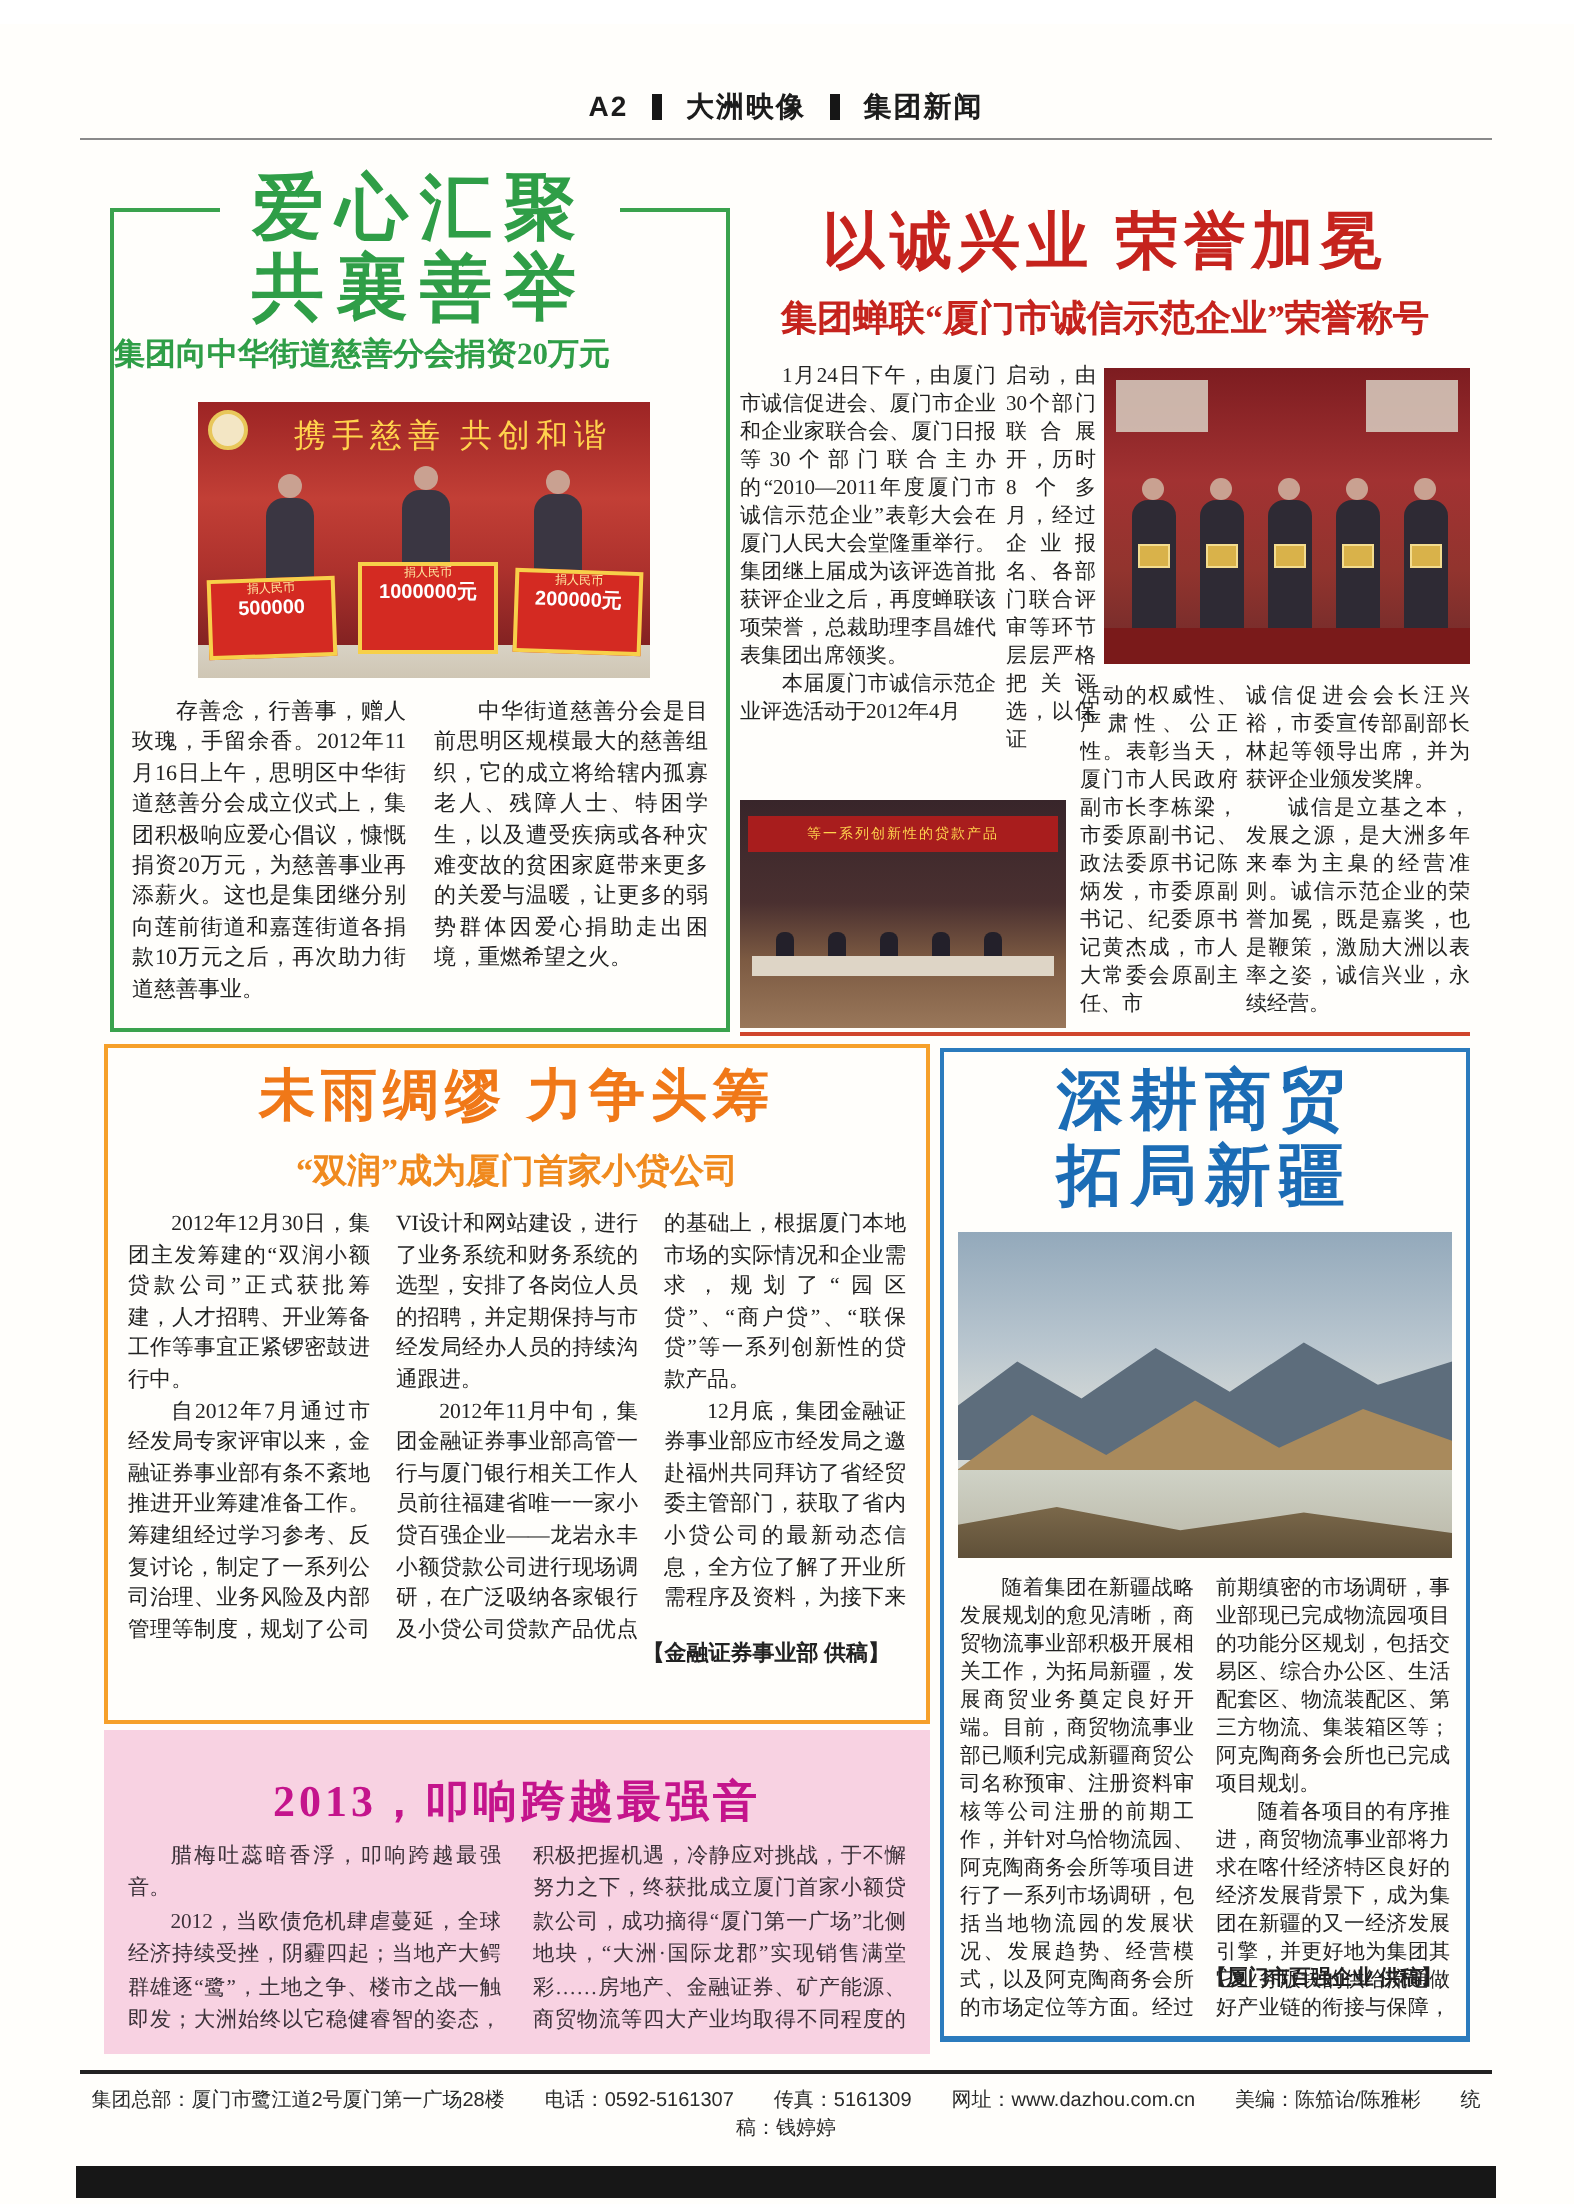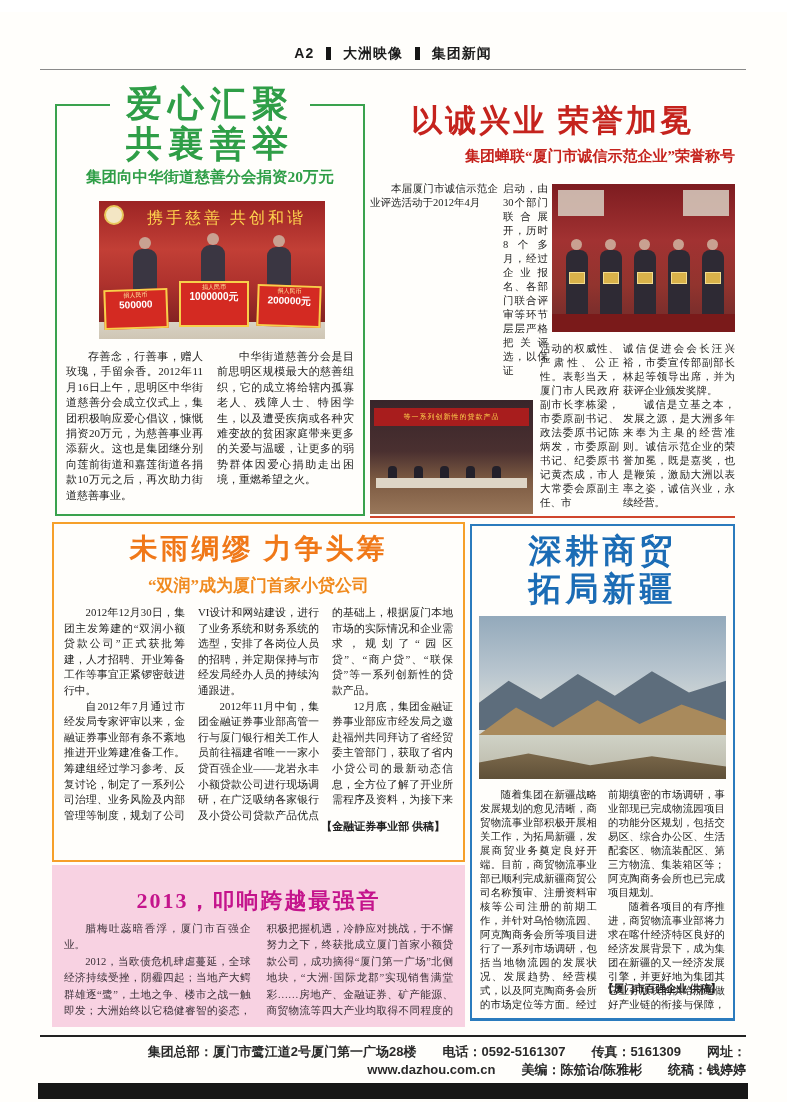--- a/index.html
+++ b/index.html
@@ -15,37 +15,37 @@
   .hdr-rule { position:absolute; top:57px; left:40px; right:41px; border-top:1px solid #8a8a8a; }
 
   
   .bodytxt p { text-align:justify; color:#222; text-indent:2em; }
   .cont { text-indent:0 !important; }
 
   
   .art1 { position:absolute; left:55px; top:92px; width:310px; height:412px; border:2px solid #3aa24e; background:#fffefb; }
   .art1-title { margin:-22px auto 0; width:max-content; padding:0 16px; background:#fffefb; text-align:center;
                 color:#2f9e47; font-weight:bold; font-size:36px; line-height:40px; letter-spacing:6px; }
-  .art1-sub { margin-top:3px; text-align:center; color:#2f9e47; font-weight:bold; font-size:15.5px; }
+  .art1-sub { margin-top:3px; text-align:left; color:#2f9e47; font-weight:bold; font-size:15.5px; }
   .photoA { position:absolute; left:42px; top:95px; width:226px; height:138px; overflow:hidden;
             background:linear-gradient(180deg,#9c2424 0%,#c23f36 35%,#ae322d 60%,#832222 88%,#d8d2c4 88%,#cfc6b4 100%); }
   .photoA .banner { position:absolute; top:7px; left:48px; right:4px; color:#ffd34d; font-weight:normal; font-size:16px; letter-spacing:3px; white-space:nowrap; }
   .photoA .logo { position:absolute; top:4px; left:5px; width:20px; height:20px; border-radius:50%; background:#f3e6c4; border:2px solid #e8c75a; }
   .fig { position:absolute; width:24px; height:62px; background:#3a3642; border-radius:9px 9px 0 0; }
   .fig::before { content:""; position:absolute; top:-12px; left:6px; width:12px; height:12px; border-radius:50%; background:#c9a191; }
   .check { position:absolute; background:#d42a22; border:2px solid #f7d04a; color:#fff; text-align:center; overflow:hidden; }
   .check small { display:block; font-size:6px; color:#ffe9a0; line-height:8px; white-space:nowrap; }
   .check b { display:block; font-size:10px; line-height:12px; letter-spacing:0; font-family:"Liberation Sans",sans-serif; }
   .art1-cols { position:absolute; left:9px; right:9px; top:243px; height:163px; overflow:hidden;
                column-count:2; column-gap:14px; font-size:11px; line-height:15.4px; }
 
   
   .art2 { position:absolute; left:370px; top:78px; width:365px; height:428px; border-bottom:2px solid #d0452c; }
   .art2-title { padding-top:10px; text-align:center; color:#c5231d; font-weight:bold; font-size:31px; letter-spacing:3px; }
-  .art2-sub { margin-top:5px; text-align:right; color:#c5231d; font-weight:bold; font-size:15px; }
+  .art2-sub { margin-top:5px; text-align:center; color:#c5231d; font-weight:bold; font-size:18px; }
   .art2 .colbox { position:absolute; overflow:hidden; font-size:10.5px; line-height:14px; }
   .c1 { left:0; top:92px; width:128px; height:222px; }
   .c2 { left:133px; top:92px; width:45px; height:332px; }
   .c3 { left:170px; top:252px; width:79px; height:172px; }
   .c4 { left:253px; top:252px; width:112px; height:172px; }
   .photoB { position:absolute; left:182px; top:94px; width:183px; height:148px; overflow:hidden;
             background:linear-gradient(180deg,#7d1c20 0%,#a23232 38%,#92342e 68%,#6d2a2a 100%); }
   .photoB .screen { position:absolute; top:6px; width:46px; height:26px; background:#d8cfc2; opacity:.85; }
   .photoB .pers { position:absolute; bottom:18px; width:22px; height:64px; background:#2e2a34; border-radius:8px 8px 0 0; }
   .photoB .pers::before { content:""; position:absolute; top:-11px; left:5px; width:11px; height:11px; border-radius:50%; background:#c9a191; }
@@ -80,22 +80,22 @@
   .art4-byline { position:absolute; right:12px; bottom:22px; font-weight:bold; font-size:10.5px; color:#222; }
 
   
   .art5 { position:absolute; left:52px; top:853px; width:413px; height:162px; background:#f8d2e2; }
   .art5-title { padding-top:21px; text-align:center; color:#c4148c; font-weight:bold; font-size:22px; letter-spacing:2px; }
   .art5-cols { margin:5px 12px 0; height:108px; overflow:hidden; column-count:2; column-gap:16px; font-size:10.6px; line-height:16.4px; }
   .art5-cols p { color:#3a3038; }
 
   
   .ftr-rule { position:absolute; top:1023px; left:40px; right:41px; border-top:2px solid #222; }
-  .ftr { position:absolute; top:1031px; left:40px; right:41px; text-align:right; font-size:13px; color:#2a2a2a;
-         font-family:"Liberation Sans","DejaVu Sans",sans-serif;font-weight:bold; }
+  .ftr { position:absolute; top:1031px; left:40px; right:41px; text-align:center; font-size:10px; color:#2a2a2a;
+         font-family:"Liberation Sans","DejaVu Sans",sans-serif; }
   .ftr-bar { position:absolute; top:1071px; left:38px; right:39px; height:16px; background:#171717; }
 </style>
 </head>
 <body>
 
 <div class="page">
 
   <div class="hdr">
     <span>A2</span>
     <span class="bar"></span>
@@ -134,20 +134,21 @@
       <p>存善念，行善事，赠人玫瑰，手留余香。2012年11月16日上午，思明区中华街道慈善分会成立仪式上，集团积极响应爱心倡议，慷慨捐资20万元，为慈善事业再添薪火。这也是集团继分别向莲前街道和嘉莲街道各捐款10万元之后，再次助力街道慈善事业。</p>
       <p>中华街道慈善分会是目前思明区规模最大的慈善组织，它的成立将给辖内孤寡老人、残障人士、特困学生，以及遭受疾病或各种灾难变故的贫困家庭带来更多的关爱与温暖，让更多的弱势群体因爱心捐助走出困境，重燃希望之火。</p>
 
     </div>
   </div>
 
   <div class="art2">
     <div class="art2-title">以诚兴业 荣誉加冕</div>
     <div class="art2-sub">集团蝉联“厦门市诚信示范企业”荣誉称号</div>
     <div class="colbox c1 bodytxt">
+      <p>1月24日下午，由厦门市诚信促进会、厦门市企业和企业家联合会、厦门日报等30个部门联合主办的“2010—2011年度厦门市诚信示范企业”表彰大会在厦门人民大会堂隆重举行。集团继上届成为该评选首批获评企业之后，再度蝉联该项荣誉，总裁助理李昌雄代表集团出席领奖。</p>
       <p>本届厦门市诚信示范企业评选活动于2012年4月</p>
     </div>
     <div class="colbox c2 bodytxt">
       <p class="cont">启动，由30个部门联合展开，历时8个多月，经过企业报名、各部门联合评审等环节层层严格把关评选，以保证</p>
     </div>
     <div class="photoB">
       <div class="screen" style="left:6px;"></div>
       <div class="screen" style="right:6px;"></div>
       <div class="pers" style="left:14px;">
           <div class="plaque"></div>
@@ -211,21 +212,21 @@
     <div class="art4-cols bodytxt">
       <p>随着集团在新疆战略发展规划的愈见清晰，商贸物流事业部积极开展相关工作，为拓局新疆，发展商贸业务奠定良好开端。目前，商贸物流事业部已顺利完成新疆商贸公司名称预审、注册资料审核等公司注册的前期工作，并针对乌恰物流园、阿克陶商务会所等项目进行了一系列市场调研，包括当地物流园的发展状况、发展趋势、经营模式，以及阿克陶商务会所的市场定位等方面。经过前期缜密的市场调研，事业部现已完成物流园项目的功能分区规划，包括交易区、综合办公区、生活配套区、物流装配区、第三方物流、集装箱区等；阿克陶商务会所也已完成项目规划。</p>
       <p>随着各项目的有序推进，商贸物流事业部将力求在喀什经济特区良好的经济发展背景下，成为集团在新疆的又一经济发展引擎，并更好地为集团其它业务版块的供给流通做好产业链的衔接与保障，实现产业发展价值最大化和最优化。</p>
     </div>
     <div class="art4-byline">【厦门市百强企业 供稿】</div>
   </div>
 
   <div class="art5">
     <div class="art5-title">2013，叩响跨越最强音</div>
     <div class="art5-cols bodytxt">
-      <p>腊梅吐蕊暗香浮，厦门市百强企业。</p>
+      <p>腊梅吐蕊暗香浮，叩响跨越最强音。</p>
       <p>2012，当欧债危机肆虐蔓延，全球经济持续受挫，阴霾四起；当地产大鳄群雄逐“鹭”，土地之争、楼市之战一触即发；大洲始终以它稳健睿智的姿态，积极把握机遇，冷静应对挑战，于不懈努力之下，终获批成立厦门首家小额贷款公司，成功摘得“厦门第一广场”北侧地块，“大洲·国际龙郡”实现销售满堂彩……房地产、金融证券、矿产能源、商贸物流等四大产业均取得不同程度的长足发展，“厦门市百强企业”、“海西房地产领军企业”等荣誉纷至沓来。</p>
 
     </div>
   </div>
 
   <div class="ftr-rule"></div>
   <div class="ftr">集团总部：厦门市鹭江道2号厦门第一广场28楼　　电话：0592-5161307　　传真：5161309　　网址：www.dazhou.com.cn　　美编：陈笳诒/陈雅彬　　统稿：钱婷婷</div>
   <div class="ftr-bar"></div>
 
 </div>

